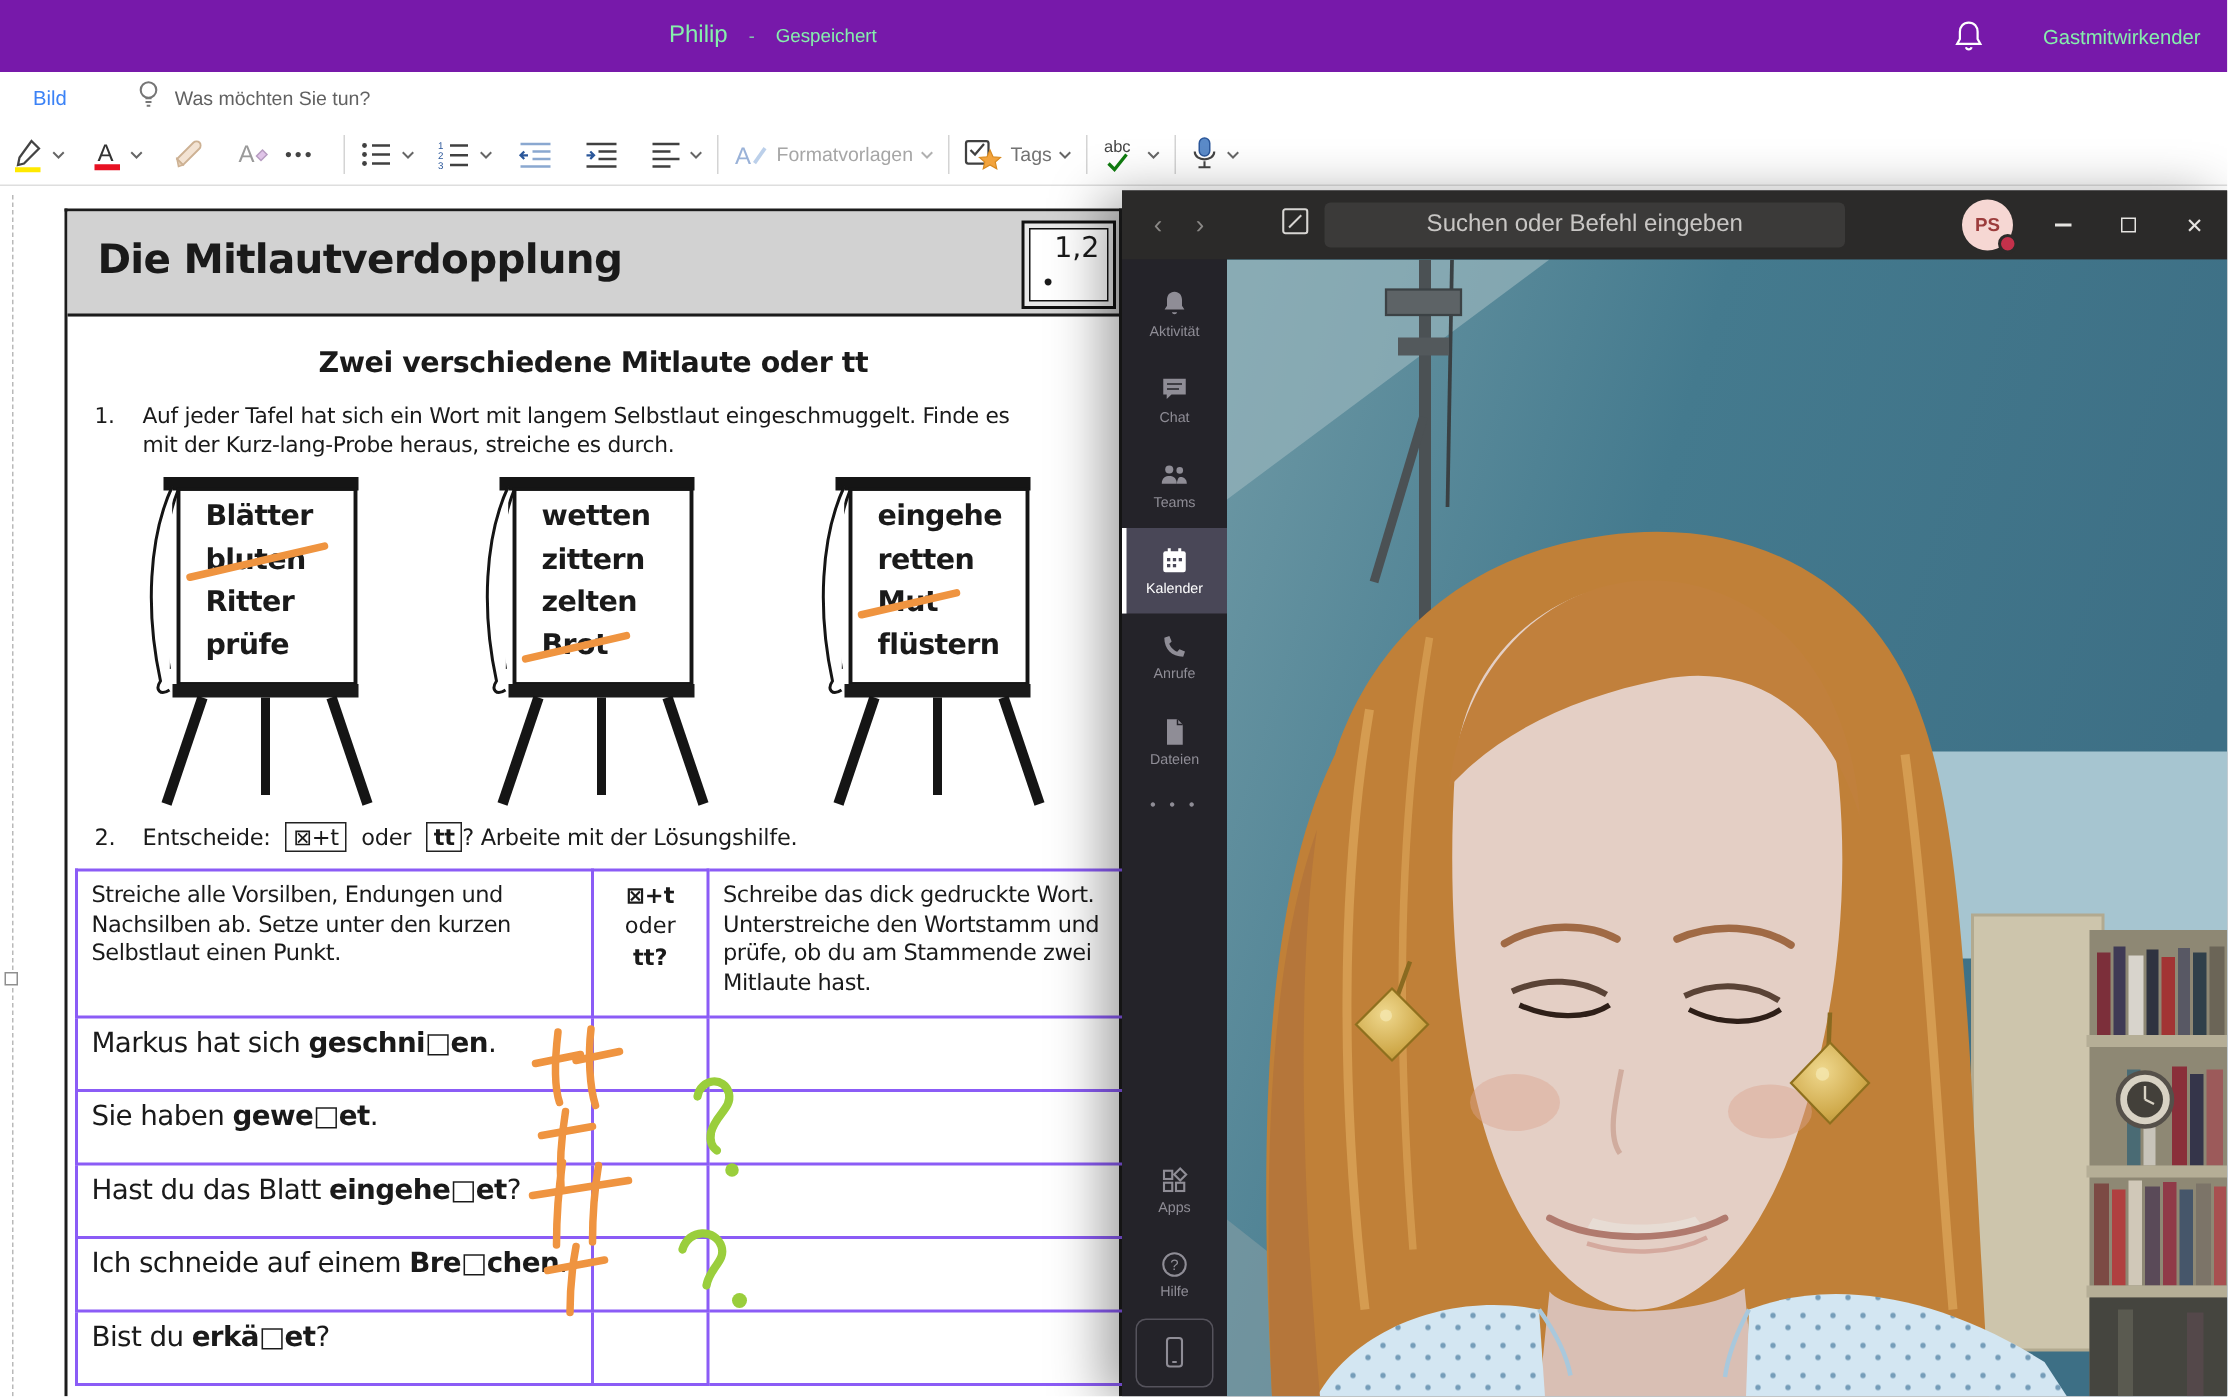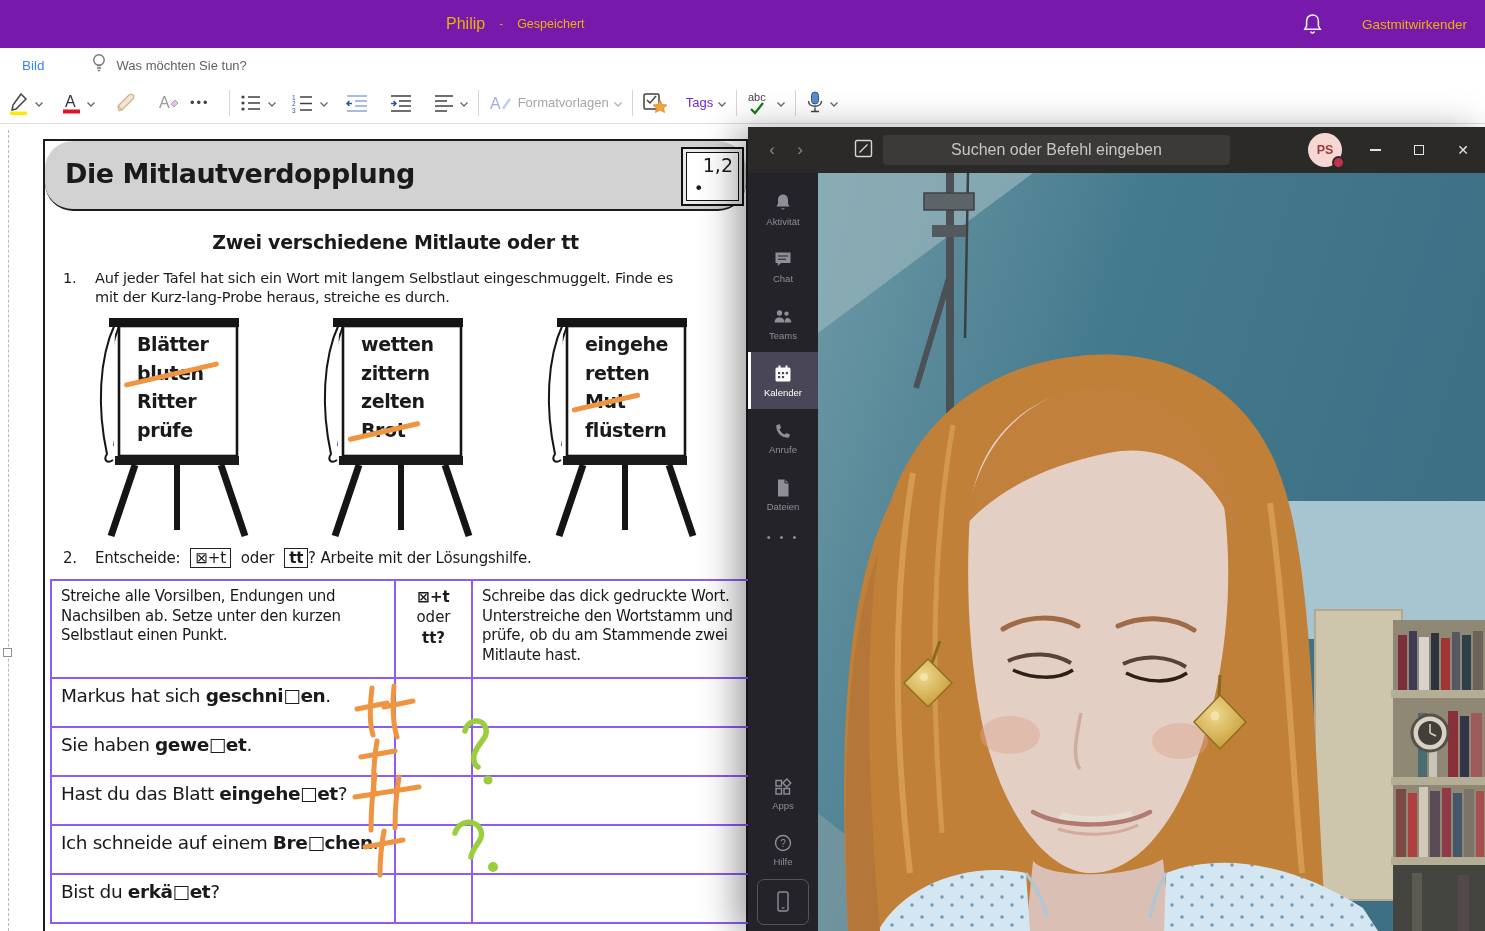--- a/index.html
+++ b/index.html
@@ -1,48 +1,48 @@
 <!DOCTYPE html>
 <html><head>
 <meta charset="utf-8">
 <style>
   * { margin:0; padding:0; box-sizing:border-box; }
   body { font-family:"Liberation Sans", sans-serif; }
   .screen { position:relative; width:1485px; height:931px; background:#fff; overflow:hidden; }
 
   
-  .on-titlebar { position:absolute; left:0; top:0; width:1485px; height:48px; background:#7719aa; color:#eab308; }
+  .on-titlebar { position:absolute; left:0; top:0; width:1485px; height:48px; background:#7719aa; color:#86efac; }
   .on-title-center { position:absolute; left:446px; top:0; height:48px; display:flex; align-items:center; gap:14px; }
   .on-title-center .t1 { font-size:16px; }
   .on-title-center .sep { font-size:12px; opacity:.85; }
   .on-title-center .t2 { font-size:12.5px; }
   .on-title-right { position:absolute; right:18px; top:0; height:48px; display:flex; align-items:center; gap:40px; }
   .bell svg { display:block; }
   .role { font-size:13.5px; }
 
   
   .on-tabs { position:absolute; left:0; top:48px; width:1485px; height:34px; background:#fff; display:flex; align-items:center; }
   .tab-bild { margin-left:22px; color:#3b82f6; font-size:13.5px; }
   .bulb { margin-left:46px; }
   .assistant { margin-left:10px; color:#616161; font-size:13px; }
   .on-toolbar { position:absolute; left:0; top:82px; width:1485px; height:42px; background:#fff; border-bottom:1px solid #dedede; display:flex; align-items:center; }
   .ti { display:flex; align-items:center; justify-content:center; height:32px; }
   .chev { margin-left:4px; }
   .tdiv { width:1px; height:26px; background:#d4d4d4; margin:0 9px; }
   .gray-label { color:#a6a6a6; font-size:13px; margin-left:6px; }
-  .dark-label { color:#6d28d9; font-size:13px; margin-left:18px; }
+  .dark-label { color:#737373; font-size:13px; margin-left:6px; }
   .dots3 { color:#444; font-size:13px; letter-spacing:2px; margin:0 10px; }
 
   
   .canvas { position:absolute; left:0; top:124px; width:1485px; height:807px; background:#fff; }
   .sel-line { position:absolute; left:8px; top:6px; height:801px; border-left:1px dashed #b9b9b9; }
   .sel-handle { position:absolute; left:3px; top:524px; width:9px; height:9px; background:#fff; border:1px solid #8f8f8f; }
 
   .sheet { position:absolute; left:43px; top:15px; width:705px; height:792px; border:2.5px solid #1c1c1c; border-bottom:none; background:#fff; font-family:"DejaVu Sans", sans-serif; color:#1a1a1a; }
-  .sheet-header { height:70px; background:#d2d2d2; border-bottom:2.5px solid #1c1c1c; position:relative;border-radius:28px; }
+  .sheet-header { height:70px; background:#d2d2d2; border-bottom:2.5px solid #1c1c1c; position:relative; }
   .sheet-title { position:absolute; left:20px; top:0; line-height:66px; font-size:27px; font-weight:bold; letter-spacing:-0.5px; }
   .badge { position:absolute; right:2px; top:6px; width:63px; height:59px; border:2px solid #111; background:#e8e8e8; padding:3px; }
   .badge-inner { width:100%; height:100%; border:1.5px solid #111; background:#fff; position:relative; }
   .badge-num { position:absolute; top:1px; right:5px; font-size:19px; }
   .badge-dot { position:absolute; left:7px; bottom:2px; font-size:16px; }
 
   .subtitle { margin-top:20px; text-align:center; font-weight:bold; font-size:19px; letter-spacing:-0.3px; }
   .task { display:flex; margin:16px 10px 0 18px; font-size:14.5px; line-height:1.28; letter-spacing:-0.2px; }
   .task-num { width:32px; flex:none; }
   .task-text { max-width:592px; }

